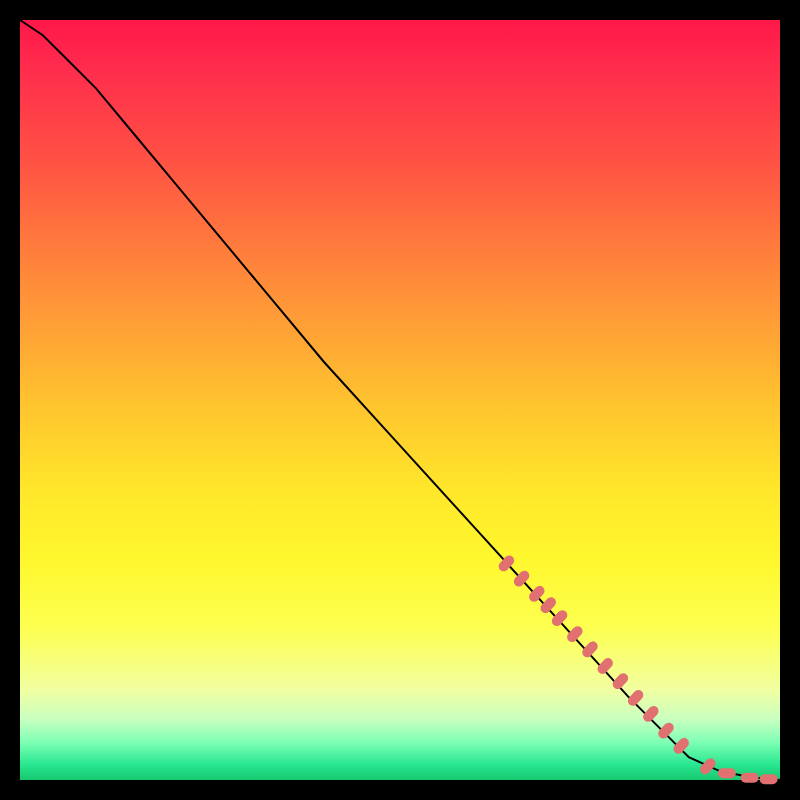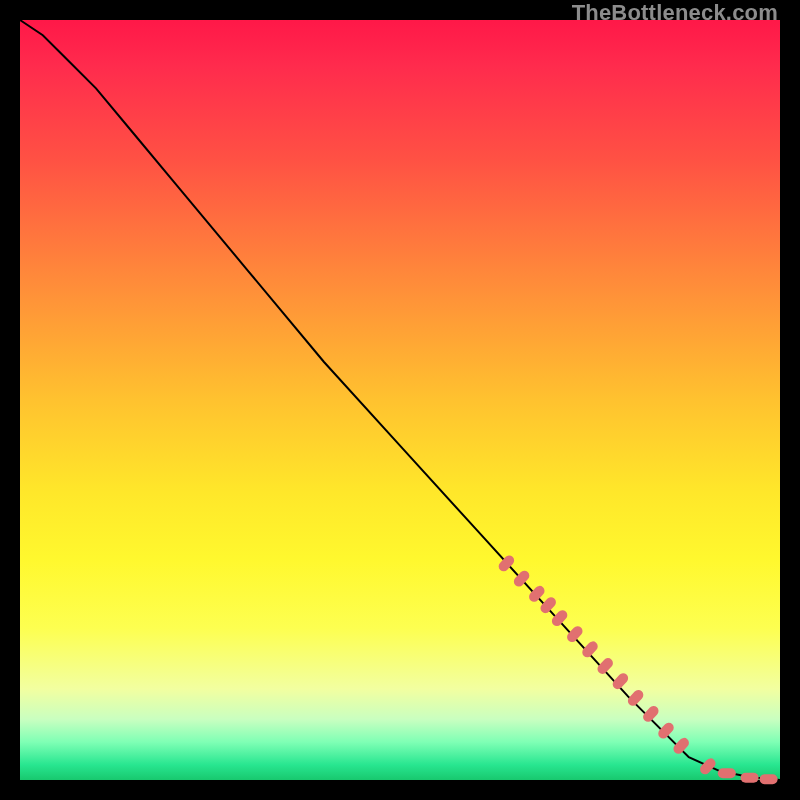--- a/index.html
+++ b/index.html
@@ -90,14 +90,13 @@
           <rect x="621.8" y="688.9" width="18" height="10" rx="5" class="marker" transform="rotate(-47 630.8 693.9)"></rect>
           <rect x="637.0" y="705.6" width="18" height="10" rx="5" class="marker" transform="rotate(-47 646.0 710.6)"></rect>
           <rect x="652.2" y="720.8" width="18" height="10" rx="5" class="marker" transform="rotate(-47 661.2 725.8)"></rect>
           <rect x="678.8" y="741.3" width="18" height="10" rx="5" class="marker" transform="rotate(-47 687.8 746.3)"></rect>
           <rect x="697.8" y="748.2" width="18" height="10" rx="5" class="marker" transform="rotate(0 706.8 753.2)"></rect>
           <rect x="720.6" y="752.7" width="18" height="10" rx="5" class="marker" transform="rotate(0 729.6 757.7)"></rect>
           <rect x="739.6" y="754.2" width="18" height="10" rx="5" class="marker" transform="rotate(0 748.6 759.2)"></rect>
         </g>
     </svg>
   </div>
-  <div class="watermark">TheBottleneck.com</div>
 </div>
 
 </body></html>

